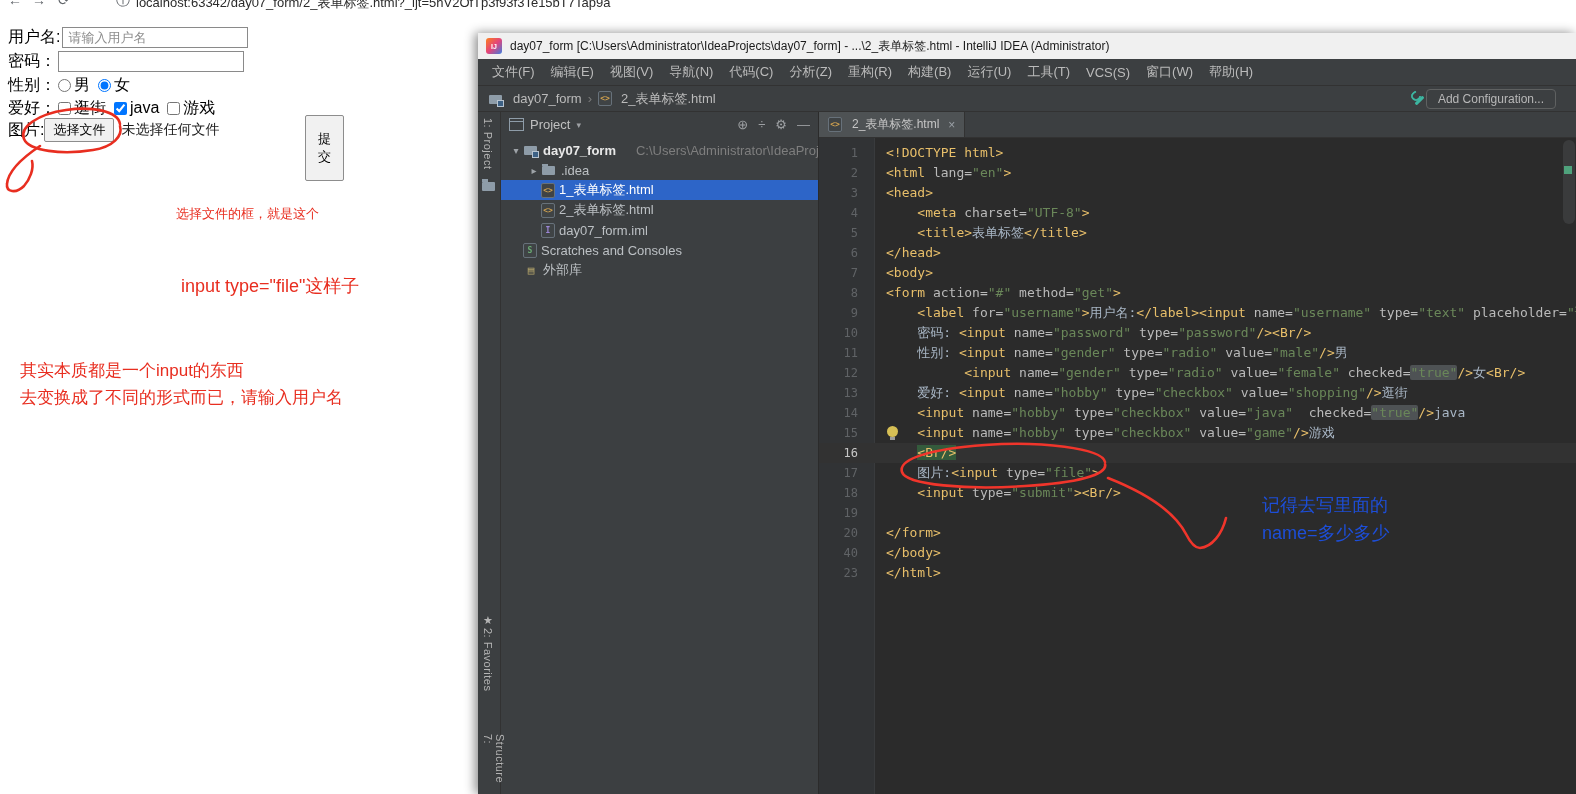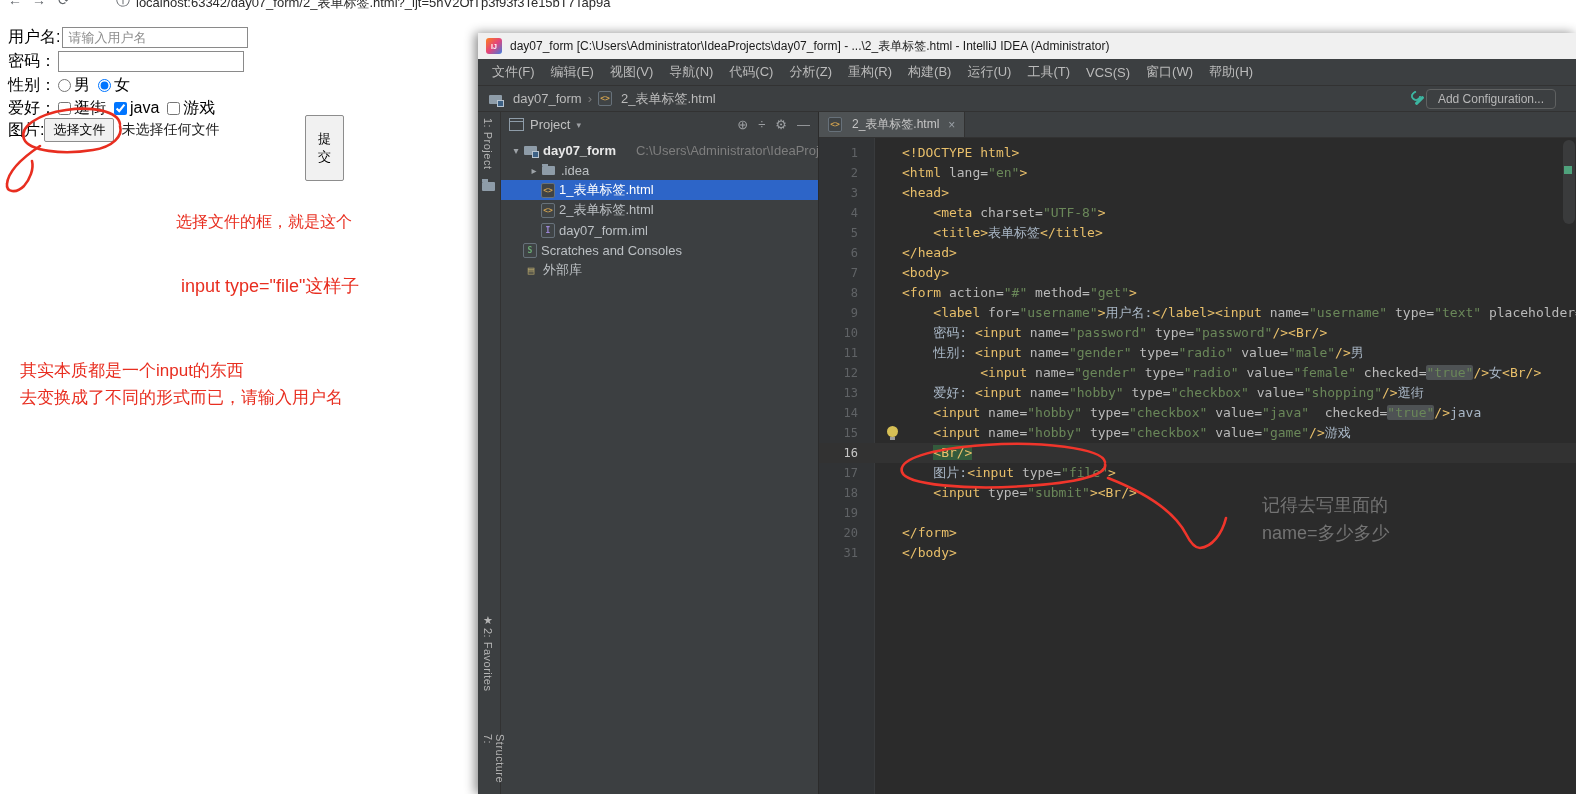--- a/index.html
+++ b/index.html
@@ -19,21 +19,21 @@
   .tinput::placeholder{color:#8d8d8d;}
   .frow input[type=radio],.frow input[type=checkbox]{margin:0 3px 0 8px;}
   .frow input:first-of-type{margin-left:2px;}
   .btn{background:#f1f1f1;border:1px solid #8d8d8d;border-radius:2px;font-size:13px;
        padding:2px 8px;color:#000;font-family:"Liberation Sans",sans-serif;}
   .file-status{font-size:14px;margin-left:7px;color:#1c1c1c;}
   .submit-btn{position:absolute;left:297px;top:91px;padding:14px 12px;}
 
   
   .red-note{position:absolute;color:#e82e20;white-space:nowrap;z-index:55;}
-  .red-note.dark{color:#737373;}
+  .red-note.dark{color:#1d4ed8;}
   .overlay-svg{position:absolute;left:0;top:0;z-index:60;pointer-events:none;}
 
   
   .idea{position:absolute;left:478px;top:33px;width:1098px;height:761px;display:flex;
         flex-direction:column;background:#be185d;box-shadow:-3px 0 10px rgba(0,0,0,.45);
         color:#bbbbbb;font-size:13px;}
   .titlebar{height:26px;background:#f0f0f0;color:#1a1a1a;display:flex;align-items:center;
             padding:0 8px;font-size:12px;flex:none;}
   .app-logo{width:16px;height:16px;border-radius:3px;margin-right:8px;flex:none;
             background:linear-gradient(135deg,#fc801d 0%,#e4447a 50%,#3a7ee0 100%);
@@ -93,21 +93,21 @@
   .tab{height:25px;background:#4e5254;color:#c6c6c6;font-size:12px;display:flex;align-items:center;
        gap:6px;padding:0 9px;border-right:1px solid #323232;box-sizing:border-box;}
   .tab .close{color:#9aa0a6;font-size:12px;margin-left:3px;}
   .code{flex:1;position:relative;overflow:hidden;padding-top:5px;
         font-family:"DejaVu Sans Mono",monospace;font-size:13px;line-height:20px;}
   .gutterbg{position:absolute;left:0;top:0;bottom:0;width:55px;background:#313335;border-right:1px solid #393b3d;}
   .cl{position:relative;display:flex;height:20px;white-space:pre;}
   .cl.active{background:#323232;}
   .ln{flex:none;width:55px;box-sizing:border-box;text-align:right;padding-right:16px;color:#606366;font-size:12px;}
   .ln.lnactive{color:#c8c8c8;}
-  .lc{margin-left:28px;}
+  .lc{margin-left:12px;}
   .tok-tag{color:#e8bf6a;}
   .tok-attr{color:#bababa;}
   .tok-str{color:#6a8759;}
   .tok-txt{color:#a9b7c6;}
   .tok-plain{color:#a9b7c6;}
   .tok-strhl{color:#6a8759;background:#4e5254;border-radius:2px;}
   .tok-brhl{color:#e8bf6a;background:#345b3c;}
   .bulb{position:absolute;left:68px;top:3px;width:11px;height:11px;background:#d6bf55;border-radius:50%;}
   .bulb::after{content:"";position:absolute;left:3px;bottom:-3px;width:5px;height:3px;background:#9b9b9b;}
   .vthumb{position:absolute;right:1px;top:2px;width:12px;height:84px;background:#47494b;border-radius:6px;opacity:.55;}
@@ -156,21 +156,21 @@
         </span>
     </div>
     <div class="frow" style="top:95px">
       <span>图片:</span>
       <button class="btn">选择文件</button>
       <span class="file-status">未选择任何文件</span>
     </div>
     <button class="btn submit-btn">提交</button>
   </div>
 
-  <div class="red-note" style="left:176px;top:212px;font-size:16px">选择文件的框，就是这个</div>
+  <div class="red-note" style="left:176px;top:205px;font-size:13px">选择文件的框，就是这个</div>
   <div class="red-note" style="left:181px;top:274px;font-size:18px">input  type="file"这样子</div>
   <div class="red-note" style="left:20px;top:359px;font-size:17px">其实本质都是一个input的东西</div>
   <div class="red-note" style="left:20px;top:386px;font-size:17px">去变换成了不同的形式而已，请输入用户名</div>
 
   <div class="idea">
     <div class="titlebar">
       <span class="app-logo">IJ</span>
       <span>day07_form [C:\Users\Administrator\IdeaProjects\day07_form] - ...\2_表单标签.html - IntelliJ IDEA (Administrator)</span>
     </div>
 
@@ -293,21 +293,22 @@
             <div class="cl"><span class="ln">11</span><span class="lc"><span class="tok-plain">    </span><span class="tok-txt">性别: </span><span class="tok-tag">&lt;input</span><span class="tok-plain"> </span><span class="tok-attr">name=</span><span class="tok-str">"gender"</span><span class="tok-plain"> </span><span class="tok-attr">type=</span><span class="tok-str">"radio"</span><span class="tok-plain"> </span><span class="tok-attr">value=</span><span class="tok-str">"male"</span><span class="tok-tag">/&gt;</span><span class="tok-txt">男</span></span></div>
             <div class="cl"><span class="ln">12</span><span class="lc"><span class="tok-plain">          </span><span class="tok-tag">&lt;input</span><span class="tok-plain"> </span><span class="tok-attr">name=</span><span class="tok-str">"gender"</span><span class="tok-plain"> </span><span class="tok-attr">type=</span><span class="tok-str">"radio"</span><span class="tok-plain"> </span><span class="tok-attr">value=</span><span class="tok-str">"female"</span><span class="tok-plain"> </span><span class="tok-attr">checked=</span><span class="tok-strhl">"true"</span><span class="tok-tag">/&gt;</span><span class="tok-txt">女</span><span class="tok-tag">&lt;Br/&gt;</span></span></div>
             <div class="cl"><span class="ln">13</span><span class="lc"><span class="tok-plain">    </span><span class="tok-txt">爱好: </span><span class="tok-tag">&lt;input</span><span class="tok-plain"> </span><span class="tok-attr">name=</span><span class="tok-str">"hobby"</span><span class="tok-plain"> </span><span class="tok-attr">type=</span><span class="tok-str">"checkbox"</span><span class="tok-plain"> </span><span class="tok-attr">value=</span><span class="tok-str">"shopping"</span><span class="tok-tag">/&gt;</span><span class="tok-txt">逛街</span></span></div>
             <div class="cl"><span class="ln">14</span><span class="lc"><span class="tok-plain">    </span><span class="tok-tag">&lt;input</span><span class="tok-plain"> </span><span class="tok-attr">name=</span><span class="tok-str">"hobby"</span><span class="tok-plain"> </span><span class="tok-attr">type=</span><span class="tok-str">"checkbox"</span><span class="tok-plain"> </span><span class="tok-attr">value=</span><span class="tok-str">"java"</span><span class="tok-plain">  </span><span class="tok-attr">checked=</span><span class="tok-strhl">"true"</span><span class="tok-tag">/&gt;</span><span class="tok-txt">java</span></span></div>
             <div class="cl"><span class="ln">15</span><span class="lc"><span class="tok-plain">    </span><span class="tok-tag">&lt;input</span><span class="tok-plain"> </span><span class="tok-attr">name=</span><span class="tok-str">"hobby"</span><span class="tok-plain"> </span><span class="tok-attr">type=</span><span class="tok-str">"checkbox"</span><span class="tok-plain"> </span><span class="tok-attr">value=</span><span class="tok-str">"game"</span><span class="tok-tag">/&gt;</span><span class="tok-txt">游戏</span></span><span class="bulb"></span></div>
             <div class="cl active"><span class="ln lnactive">16</span><span class="lc"><span class="tok-plain">    </span><span class="tok-brhl">&lt;Br/&gt;</span></span></div>
             <div class="cl"><span class="ln">17</span><span class="lc"><span class="tok-plain">    </span><span class="tok-txt">图片:</span><span class="tok-tag">&lt;input</span><span class="tok-plain"> </span><span class="tok-attr">type=</span><span class="tok-str">"file"</span><span class="tok-tag">&gt;</span></span></div>
             <div class="cl"><span class="ln">18</span><span class="lc"><span class="tok-plain">    </span><span class="tok-tag">&lt;input</span><span class="tok-plain"> </span><span class="tok-attr">type=</span><span class="tok-str">"submit"</span><span class="tok-tag">&gt;&lt;Br/&gt;</span></span></div>
             <div class="cl"><span class="ln">19</span><span class="lc"></span></div>
             <div class="cl"><span class="ln">20</span><span class="lc"><span class="tok-tag">&lt;/form&gt;</span></span></div>
-            <div class="cl"><span class="ln">31</span><span class="lc"><span class="tok-tag">&lt;/body&gt;</span></span></div>
+            <div class="cl"><span class="ln">40</span><span class="lc"><span class="tok-tag">&lt;/body&gt;</span></span></div>
+            <div class="cl"><span class="ln">23</span><span class="lc"><span class="tok-tag">&lt;/html&gt;</span></span></div>
           </div>
       </div>
     </div>
   </div>
 
   <div class="red-note dark" style="left:1262px;top:493px;font-size:18px">记得去写里面的</div>
   <div class="red-note dark" style="left:1262px;top:521px;font-size:18px">name=多少多少</div>
 
   <svg class="overlay-svg" width="1576" height="794">
     <g fill="none" stroke="#e82e20" stroke-width="2.6" stroke-linecap="round">

